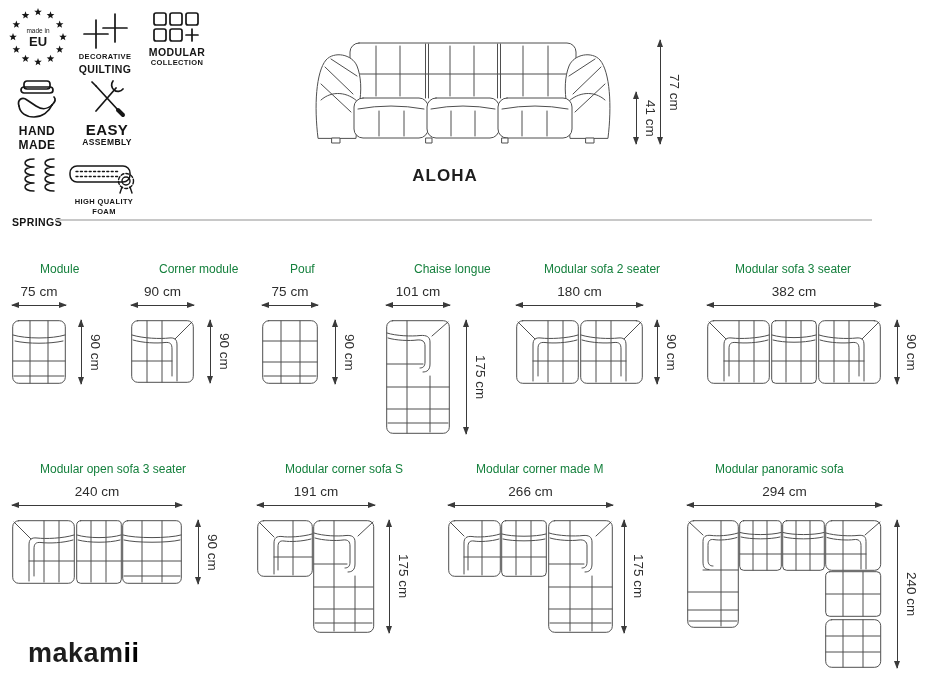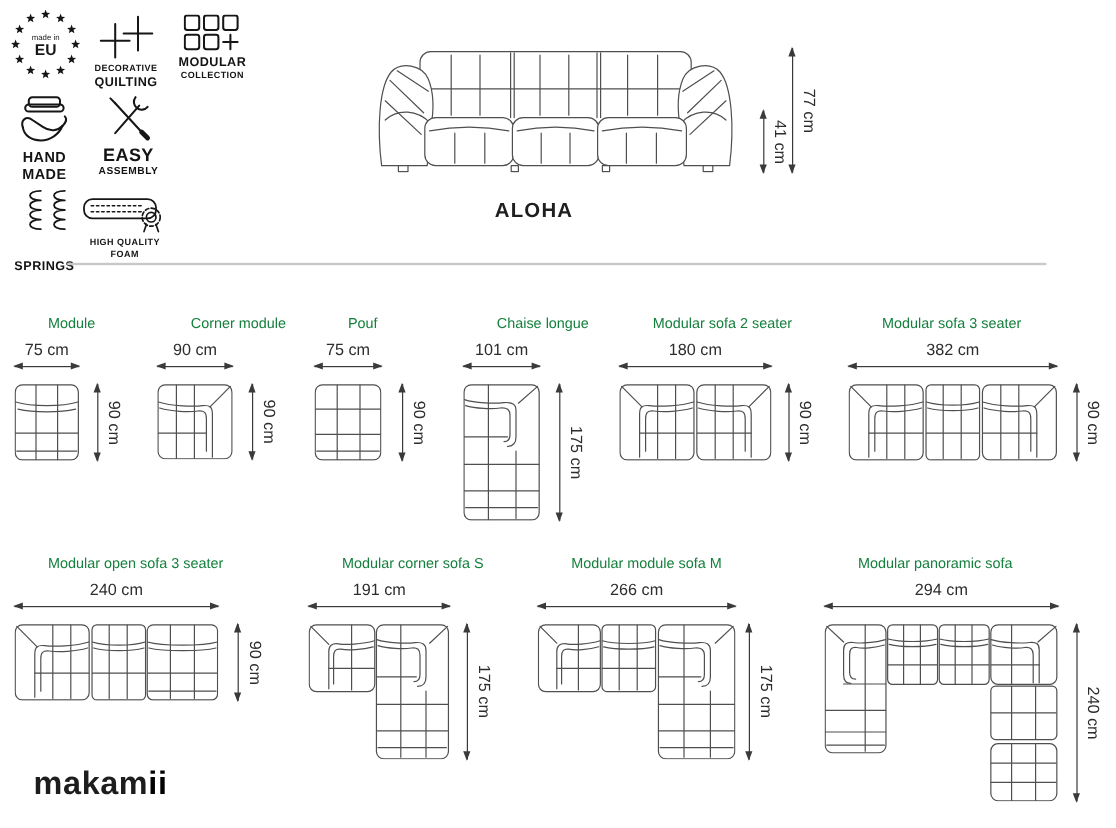--- a/index.html
+++ b/index.html
@@ -337,21 +337,21 @@
         <path class="ln" d="M58,18 C66,20.5 79,21 86,20 C91,19.4 93,21.5 93,26 L93,42 C93,46.5 91,48 88,48"></path>
         <path class="ln" d="M77,1 V111 M98,56 V111"></path>
         <path class="ln" d="M57,44 H90 M57,67 H116 M57,89 H116 M58,103 H115"></path>
       </g>
     </svg>
     <div class="varrow"></div>
     <div class="vlab">175 cm</div>
   </div>
 
   <div class="card" style="left:448px; top:462px; --dw:165px; --dh:113px; --vx:176px;">
-    <div class="t">Modular module sofa M</div>
+    <div class="t">Modular corner made M</div>
     <div class="wlab">266 cm</div>
     <div class="harrow"></div>
     <svg class="draw" width="165" height="113" viewBox="0 0 165 113">
       <g>
         <rect class="ln" x="0.7" y="0.7" width="51.6" height="55.6" rx="6"></rect>
         <path class="ln" d="M2,2 L16,16"></path>
         <path class="ln" d="M52,14 C43,17 29,17.5 24,16.5 C18.5,16 16,18 16,23 L16,54"></path>
         <path class="ln" d="M51,19 C43,21.5 31,22 26,21 C21.5,20.5 20,22.5 20,27 L20,50"></path>
         <path class="ln" d="M34,1 V55 M16,37 H52"></path>
       </g>

